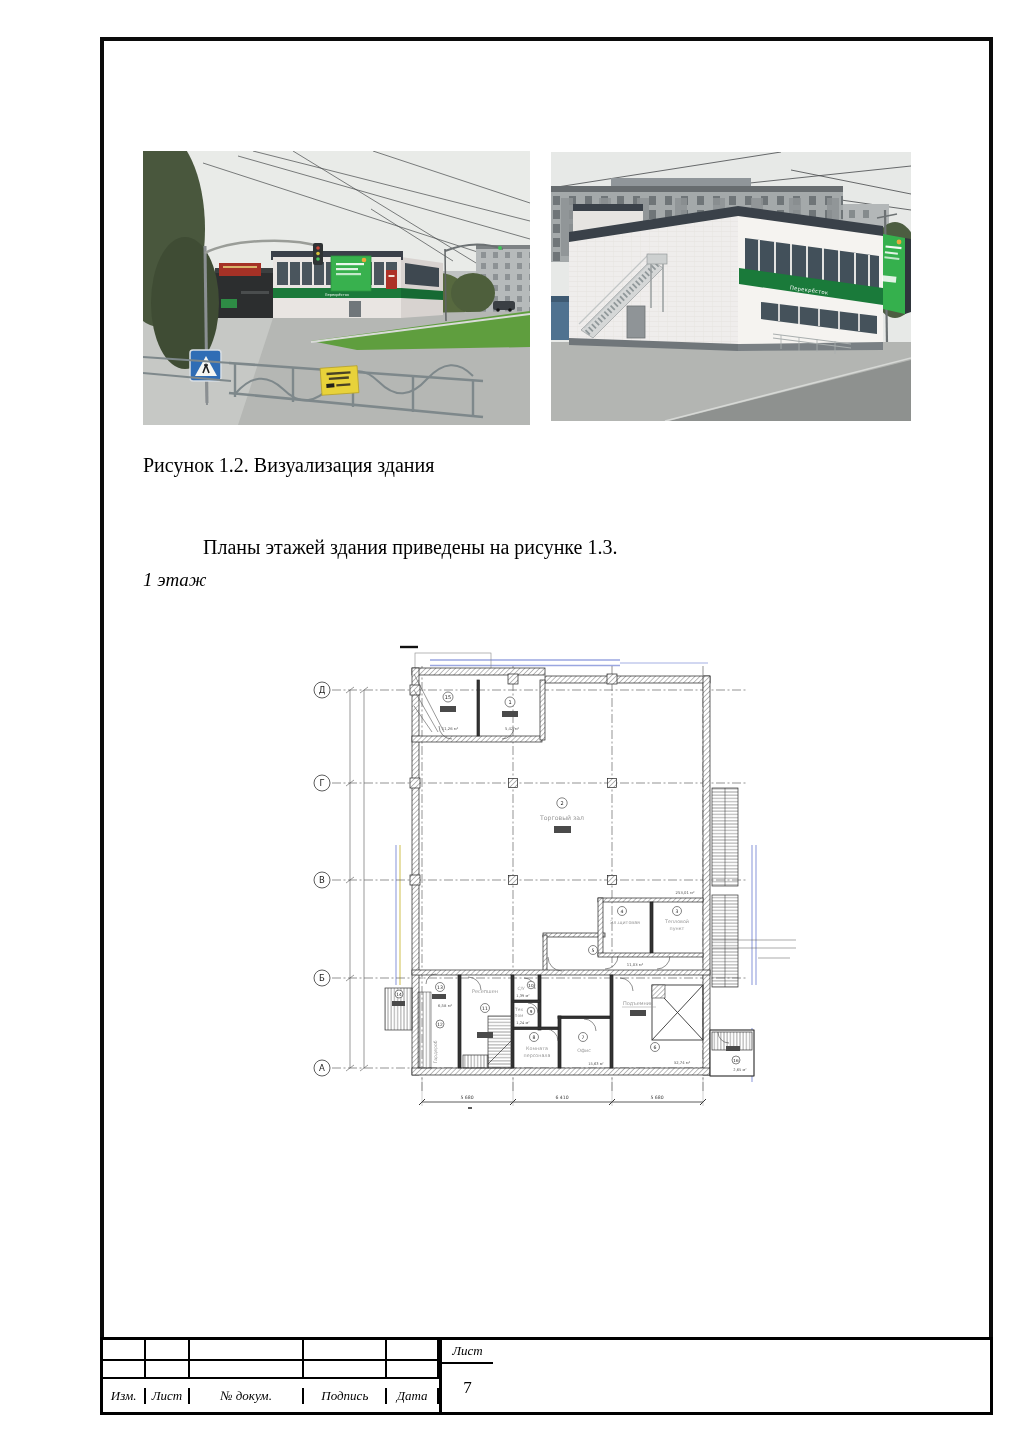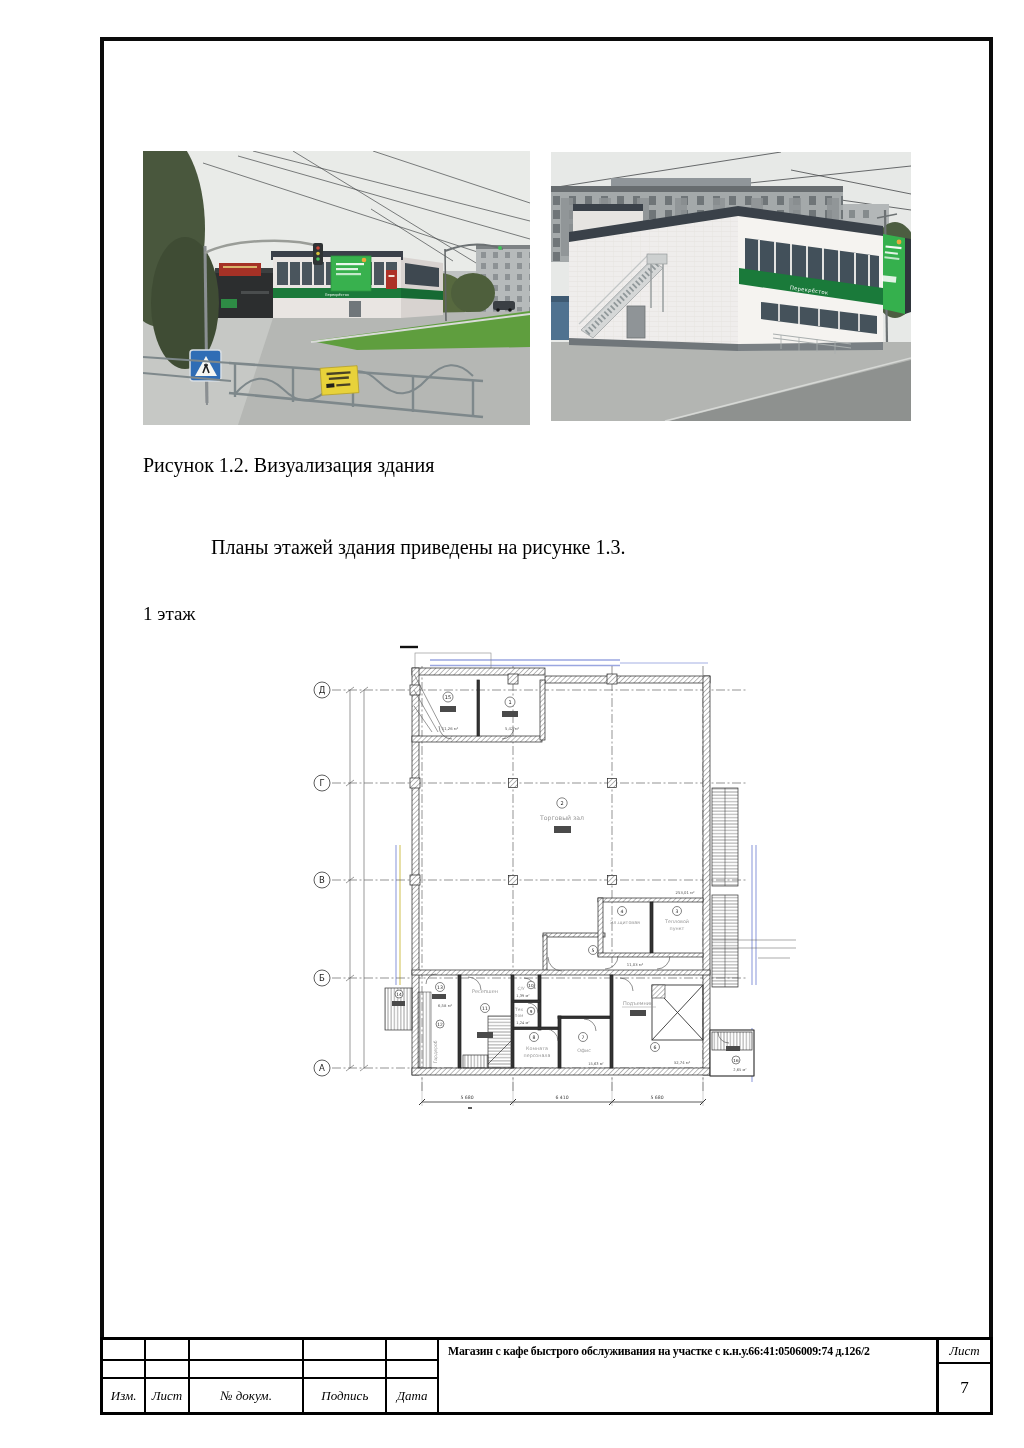--- a/index.html
+++ b/index.html
@@ -4,31 +4,31 @@
 <style>
   html,body{margin:0;padding:0;background:#ffffff;}
   .page{position:relative;width:1024px;height:1448px;background:#fff;overflow:hidden;
         font-family:"Liberation Serif",serif;color:#000;}
   .frame{position:absolute;left:100px;top:37px;width:893px;height:1378px;
          border:4px solid #0b0b0b;box-sizing:border-box;background:#fff;}
   .photo{position:absolute;overflow:hidden;}
   .photo svg{display:block;width:100%;height:100%;}
   .txt{position:absolute;white-space:nowrap;}
   .caption{left:143px;top:454px;font-size:20px;}
-  .para{left:211px;top:536px;font-size:20px;}
-  .floorhead{left:143px;top:603px;font-size:19px;}
+  .para{left:203px;top:536px;font-size:20px;}
+  .floorhead{left:143px;top:569px;font-size:19px;font-style:italic;}
   .plan{position:absolute;left:300px;top:640px;width:500px;height:500px;}
   .plan svg{display:block;width:100%;height:100%;}
   
   .stamp{position:absolute;left:100px;top:1337px;width:893px;height:78px;box-sizing:border-box;
          border:3px solid #000;display:flex;background:#fff;z-index:5;}
   .stamp-table{width:336px;display:flex;flex-direction:column;box-sizing:border-box;}
   .srow{display:flex;border-bottom:2px solid #000;flex:0 0 21px;box-sizing:border-box;}
   .srow.r2{flex:0 0 18px;}
-  .srow.labels{flex:1;border-bottom:none;}
+  .srow.labels{flex:1;border-bottom:none;align-items:center;}
   .sc{border-right:2px solid #000;box-sizing:border-box;display:flex;align-items:center;
       justify-content:center;font-style:italic;font-size:13px;overflow:hidden;}
   .c1{width:46px}.c2{width:46px}.c3{width:122px}.c4{width:88px}.c5{width:55px}
   .stamp-main{flex:1;position:relative;overflow:hidden;}
   .ptitle{padding:4px 3px 0 9px;font-size:11.8px;font-weight:bold;letter-spacing:-0.25px;white-space:nowrap;}
   .stamp-sheet{width:54px;border-left:3px solid #000;display:flex;flex-direction:column;box-sizing:border-box;}
   .sheet-head{height:24px;border-bottom:2px solid #000;display:flex;align-items:center;
               justify-content:center;font-style:italic;font-size:13px;box-sizing:border-box;}
   .sheet-num{flex:1;display:flex;align-items:center;justify-content:center;font-size:17px;}
   text{font-family:"DejaVu Sans",sans-serif;}
@@ -571,21 +571,18 @@
         <div class="sc c5"></div>
       </div>
       <div class="srow labels">
         <div class="sc c1">Изм.</div>
         <div class="sc c2">Лист</div>
         <div class="sc c3">№ докум.</div>
         <div class="sc c4">Подпись</div>
         <div class="sc c5">Дата</div>
       </div>
     </div>
-    <div class="stamp-main">
-      <div class="ptitle">Магазин с кафе быстрого обслуживания на участке с к.н.у.66:41:0506009:74 д.126/2</div>
-    </div>
     <div class="stamp-sheet">
       <div class="sheet-head">Лист</div>
       <div class="sheet-num">7</div>
     </div>
   </div>
 </div>
 
 </body></html>

